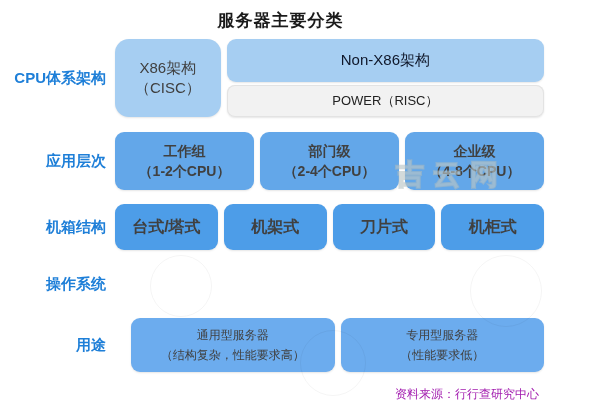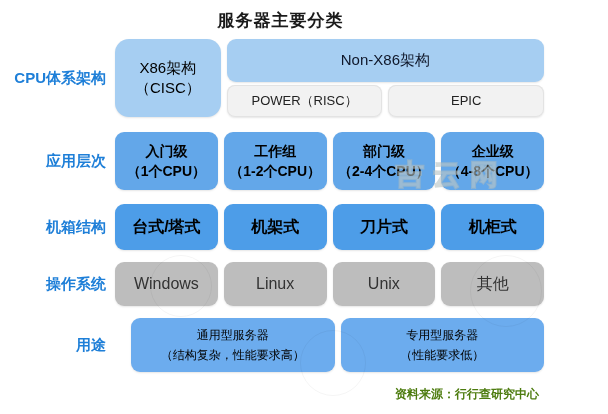--- a/index.html
+++ b/index.html
@@ -28,21 +28,21 @@
     font-size:15px;font-weight:700;color:#1e7fd8;
     white-space:nowrap;
   }
   .cells{
     flex:1;display:flex;gap:6px;
   }
   .cell{
     flex:1;
     display:flex;flex-direction:column;align-items:center;justify-content:center;
     border-radius:9px;
-    color:#000000;
+    color:#404040;
     text-align:center;
     box-shadow:0 1px 2px rgba(0,0,0,0.10);
     line-height:20px;
   }
   .row-cpu{margin-top:7px;height:78px;}
   .cell-x86{
     background:#a6cef2;border-radius:14px;
     font-size:15px;font-weight:500;
   }
   .cpu-right{flex:3;display:flex;flex-direction:column;}
@@ -65,21 +65,21 @@
   .row-app .cell{background:#63a7e9;font-size:14px;font-weight:600;}
   .row-chassis{margin-top:14px;height:46px;}
   .row-chassis .cell{background:#4d9de8;font-size:16px;font-weight:600;}
   .row-os{margin-top:12px;height:44px;}
   .row-os .cell{background:#bdbdbd;color:#333;font-size:16px;font-weight:500;}
   .row-usage{margin-top:12px;height:54px;gap:16px;}
   .row-usage .cell{background:#6cacee;font-size:12px;font-weight:400;}
   .source{
     margin-top:14px;margin-right:22px;
     text-align:right;
-    font-size:12px;font-weight:700;color:#4d7c0f;padding-left:25px;
+    font-size:12px;font-weight:400;color:#a21caf;padding-left:25px;
   }
   .watermark{
     position:absolute;left:396px;top:156px;
     font-size:28px;font-weight:700;letter-spacing:9px;
     color:rgba(255,255,255,0.22);
     -webkit-text-stroke:2px rgba(175,188,188,0.55);
     pointer-events:none;
   }
   .stamp{
     position:absolute;border:1px solid rgba(0,0,0,0.045);
@@ -97,33 +97,28 @@
     <div class="row-label">CPU体系架构</div>
     <div class="cells">
       <div class="cell cell-x86">
         <span>X86架构</span>
         <span>（CISC）</span>
       </div>
       <div class="cpu-right">
         <div class="cell-nonx86">Non-X86架构</div>
         <div class="sub-cells">
           <div class="cell cell-sub">POWER（RISC）</div>
-          <div class="cell cell-sub">EPIC</div>
         </div>
       </div>
     </div>
   </div>
 
   <div class="row row-app">
     <div class="row-label">应用层次</div>
     <div class="cells">
-      <div class="cell">
-        <span>入门级</span>
-        <span>（1个CPU）</span>
-      </div>
       <div class="cell">
         <span>工作组</span>
         <span>（1-2个CPU）</span>
       </div>
       <div class="cell">
         <span>部门级</span>
         <span>（2-4个CPU）</span>
       </div>
       <div class="cell">
         <span>企业级</span>
@@ -137,26 +132,20 @@
     <div class="cells">
       <div class="cell">台式/塔式</div>
       <div class="cell">机架式</div>
       <div class="cell">刀片式</div>
       <div class="cell">机柜式</div>
     </div>
   </div>
 
   <div class="row row-os">
     <div class="row-label">操作系统</div>
-    <div class="cells">
-      <div class="cell">Windows</div>
-      <div class="cell">Linux</div>
-      <div class="cell">Unix</div>
-      <div class="cell">其他</div>
-    </div>
   </div>
 
   <div class="row row-usage">
     <div class="row-label">用途</div>
     <div class="cells">
       <div class="cell">
         <span>通用型服务器</span>
         <span>（结构复杂，性能要求高）</span>
       </div>
       <div class="cell">

